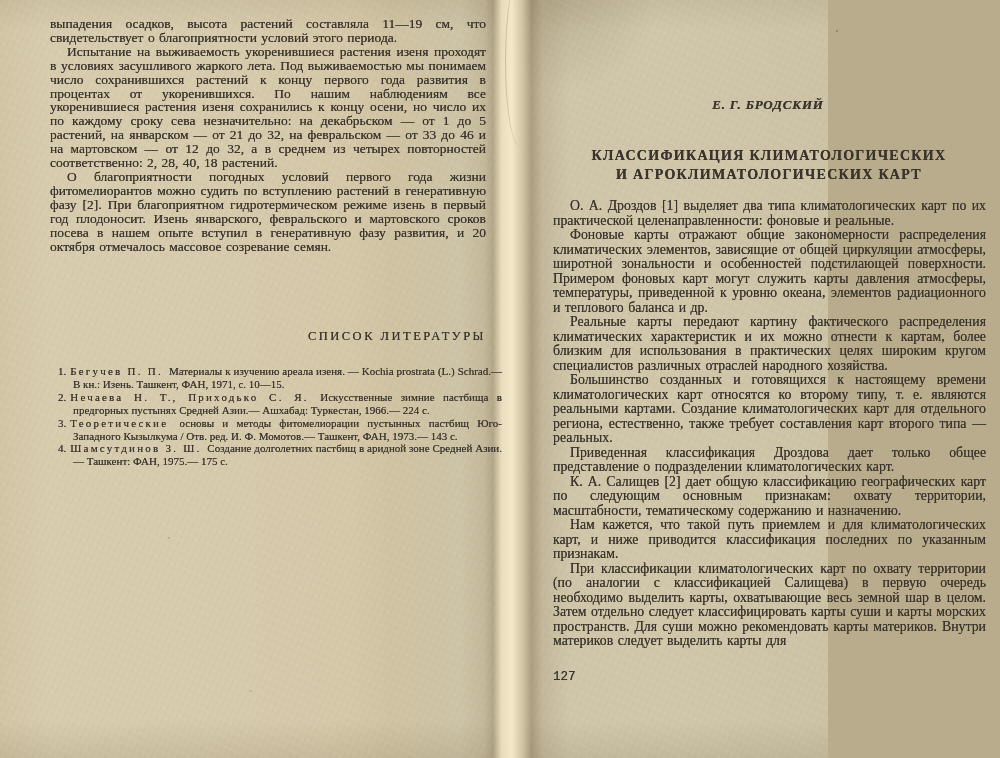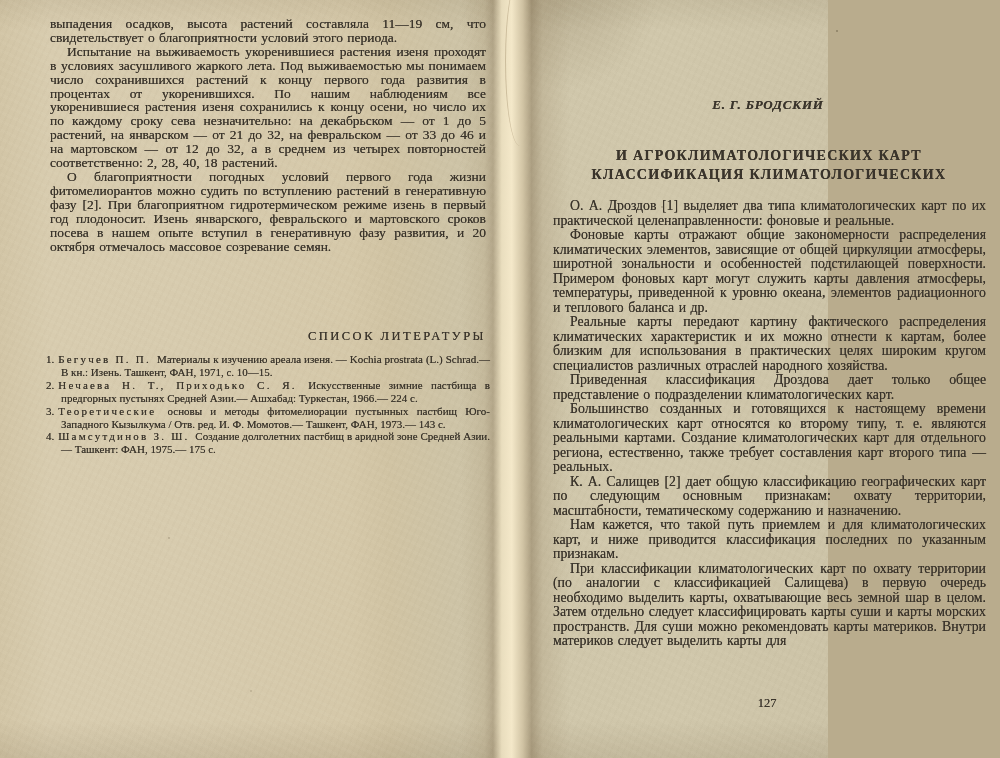--- a/index.html
+++ b/index.html
@@ -70,21 +70,21 @@
   .para.indent { text-indent: 17px; }
 
   .bib-heading {
     position: absolute; top: 329px; left: 50px; width: 436px;
     margin: 0; text-align: right;
     font-size: 12.5px; font-weight: normal; letter-spacing: 2.5px;
     text-shadow: 0 0 0.5px rgba(58,52,43,0.85);
   }
   .refs {
     position: absolute; top: 353px; left: 46px; width: 444px;
-    margin: 0; padding: 0; list-style: none;
+    margin: 12px; padding: 0; list-style: none;
     font-size: 11px; line-height: 12.9px;
     text-align: justify;
     text-shadow: 0 0 0.4px rgba(58,52,43,0.8);
   }
   .ref { margin: 0; padding-left: 15px; text-indent: -15px; }
   .ref-num { margin-right: 4px; }
   .spaced { letter-spacing: 2.2px; margin-right: 3px; }
 
   
   .author {
@@ -102,23 +102,24 @@
   }
   .title-line { display: block; }
   .rp-body {
     position: absolute; top: 199px; left: 553px; width: 433px;
     font-size: 13.8px; line-height: 14.5px;
     text-align: justify;
     text-shadow: 0 0 0.5px rgba(58,52,43,0.85);
     word-spacing: 1px;
   }
   .pagenum {
-    position: absolute; top: 696px; left: 553px; width: 428px;
-    text-align: center; font-size: 12.5px;
+    position: absolute; top: 670px; left: 553px; width: 428px;
+    text-align: left; font-size: 12.5px;
     text-shadow: 0 0 0.4px rgba(58,52,43,0.8);
+    font-family: Liberation Mono, monospace;
   }
 </style>
 </head>
 <body>
 
 <div class="spread">
 
   <div class="gutter"></div>
   <div class="gutter-edge-line"></div>
 
@@ -147,35 +148,35 @@
         <li class="ref"><span class="ref-num">4.</span><span class="ref-authors spaced">Шамсутдинов З. Ш.</span> <span class="ref-text">Создание долголетних пастбищ в аридной зоне Средней Азии.— Ташкент: ФАН, 1975.— 175 с.</span></li>
       </ol>
 
   </div>
 
   <div class="page page-right">
 
     <div class="author">Е. Г. БРОДСКИЙ</div>
 
     <div class="title">
+      <span class="title-line">КЛАССИФИКАЦИЯ КЛИМАТОЛОГИЧЕСКИХ</span>
       <span class="title-line">И АГРОКЛИМАТОЛОГИЧЕСКИХ КАРТ</span>
-      <span class="title-line">КЛАССИФИКАЦИЯ КЛИМАТОЛОГИЧЕСКИХ</span>
     </div>
 
     <div class="rp-body">
 
         <p class="para indent">О. А. Дроздов [1] выделяет два типа климатологических карт по их практической целенаправленности: фоновые и реальные.</p>
 
         <p class="para indent">Фоновые карты отражают общие закономерности распределения климатических элементов, зависящие от общей циркуляции атмосферы, широтной зональности и особенностей подстилающей поверхности. Примером фоновых карт могут служить карты давления атмосферы, температуры, приведенной к уровню океана, элементов радиационного и теплового баланса и др.</p>
 
         <p class="para indent">Реальные карты передают картину фактического распределения климатических характеристик и их можно отнести к картам, более близким для использования в практических целях широким кругом специалистов различных отраслей народного хозяйства.</p>
 
+        <p class="para indent">Большинство созданных и готовящихся к настоящему времени климатологических карт относятся ко второму типу, т. е. являются реальными картами. Создание климатологических карт для отдельного региона, естественно, также требует составления карт второго типа — реальных.</p>
+
         <p class="para indent">Приведенная классификация Дроздова дает только общее представление о подразделении климатологических карт.</p>
-
-        <p class="para indent">Большинство созданных и готовящихся к настоящему времени климатологических карт относятся ко второму типу, т. е. являются реальными картами. Создание климатологических карт для отдельного региона, естественно, также требует составления карт второго типа — реальных.</p>
 
 
         <p class="para indent">К. А. Салищев [2] дает общую классификацию географических карт по следующим основным признакам: охвату территории, масштабности, тематическому содержанию и назначению.</p>
 
         <p class="para indent">Нам кажется, что такой путь приемлем и для климатологических карт, и ниже приводится классификация последних по указанным признакам.</p>
 
         <p class="para indent">При классификации климатологических карт по охвату территории (по аналогии с классификацией Салищева) в первую очередь необходимо выделить карты, охватывающие весь земной шар в целом. Затем отдельно следует классифицировать карты суши и карты морских пространств. Для суши можно рекомендовать карты материков. Внутри материков следует выделить карты для</p>
       </div>
 
     <div class="pagenum">127</div>

